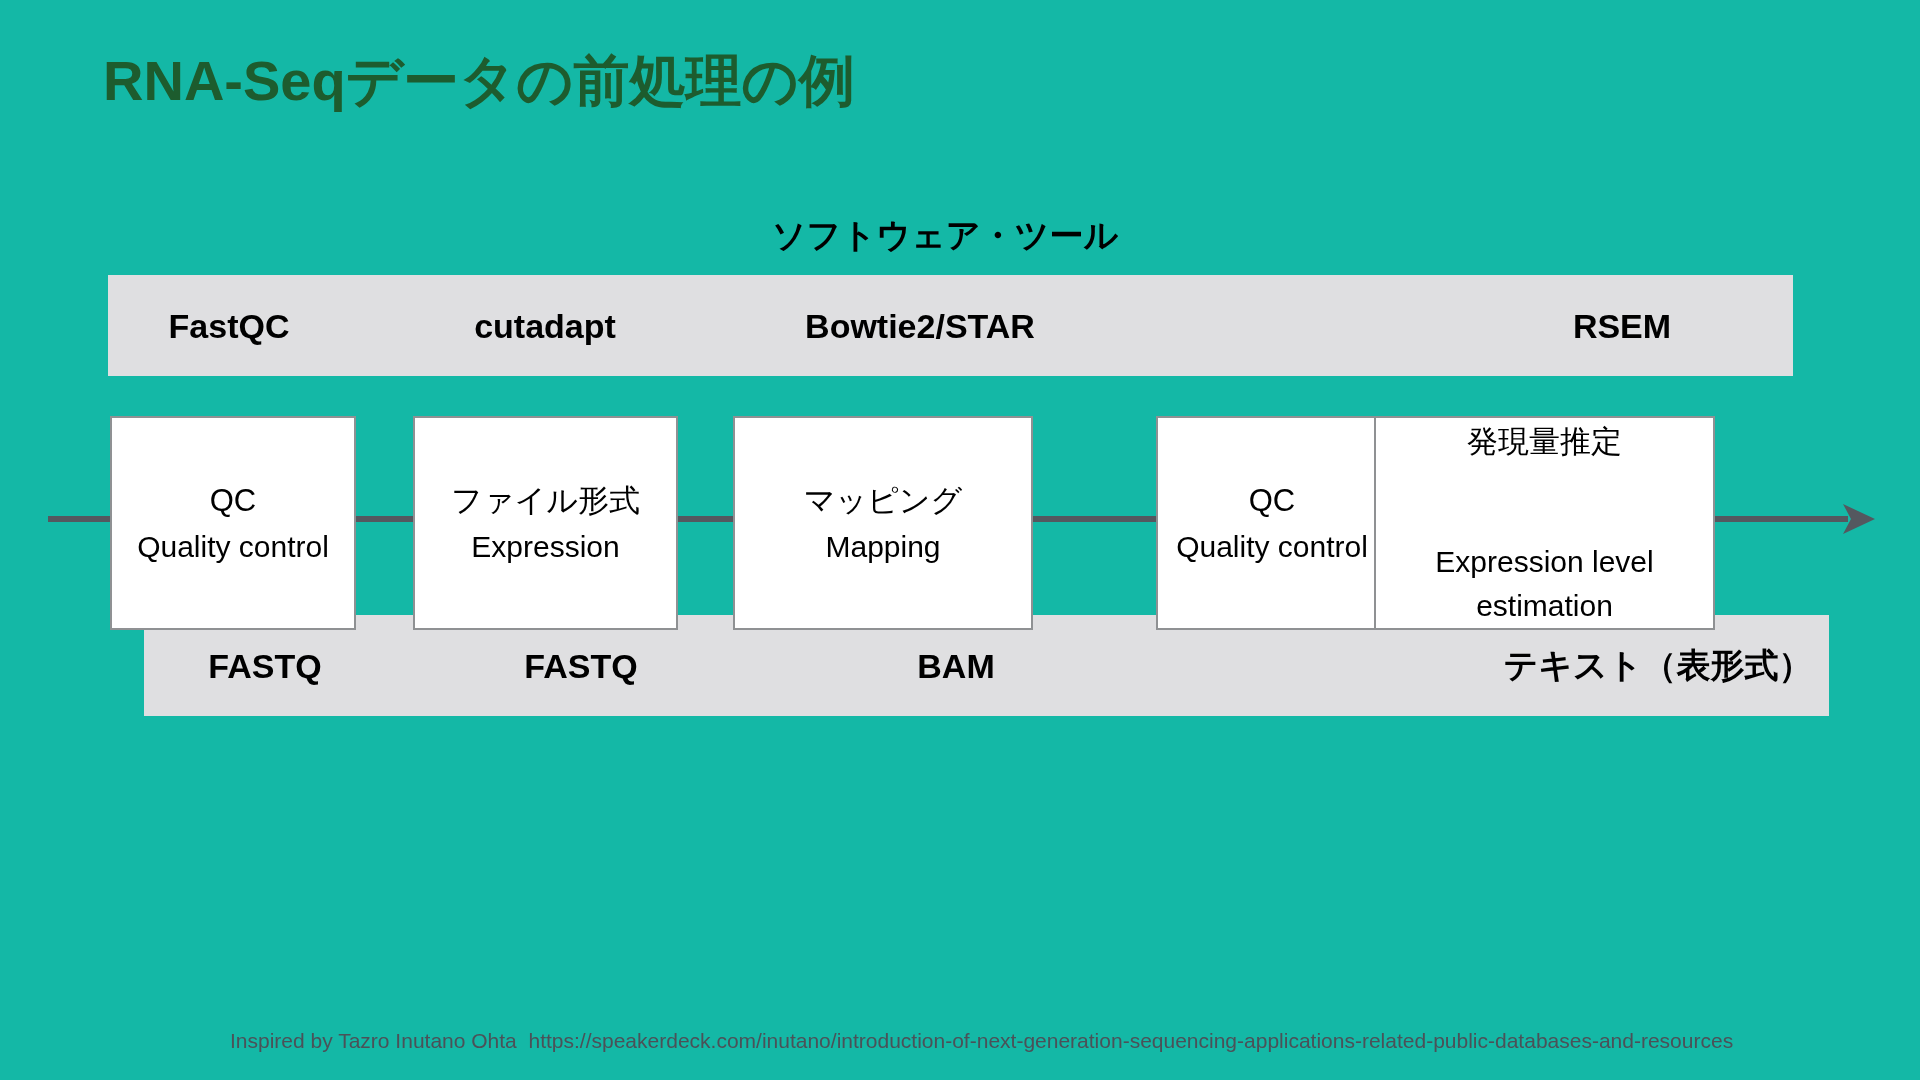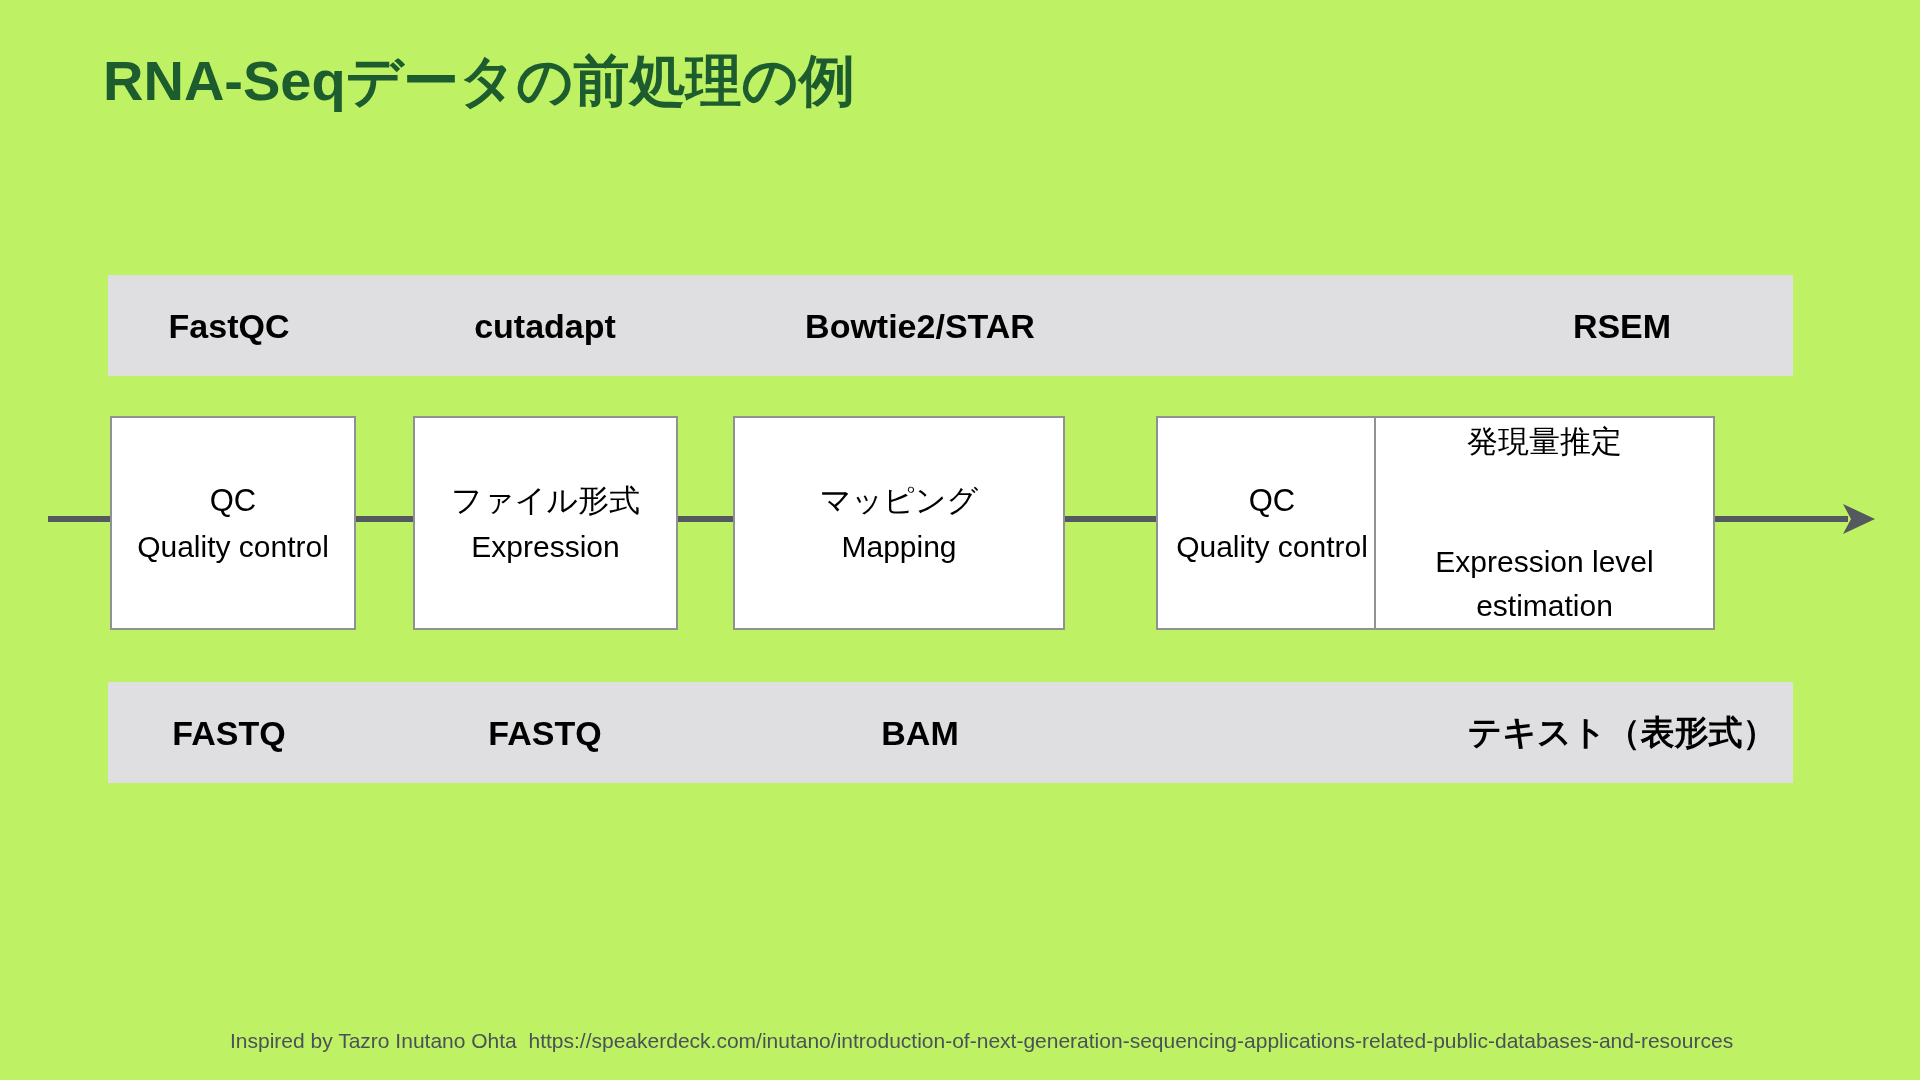--- a/index.html
+++ b/index.html
@@ -11,21 +11,21 @@
   }
   *{margin:0;padding:0;box-sizing:border-box;}
   html,body{background:#ffffff;}
   body{
     width:1920px;height:1080px;
     position:relative;
     font-family:"Liberation Sans","DejaVu Sans",sans-serif;
     color:#000;
     overflow:hidden;
   }
-  .slide{position:absolute;inset:0;background:#bef264;}
+  .slide{position:absolute;inset:0;background:#14b8a6;}
 
   .page-title{
     position:absolute;left:103px;top:44px;
     font-size:56px;font-weight:700;
     color:var(--title_green,#1d5c2e);
     letter-spacing:0px;white-space:nowrap;
   }
 
   .section-label{
     position:absolute;transform:translate(-50%,-50%);
@@ -33,21 +33,21 @@
   }
   .section-label.software{left:945px;top:236px;}
   .section-label.fileformat{left:949px;top:794px;}
 
   .gray-bar{
     position:absolute;left:108px;width:1685px;height:101px;
     background:var(--bar_gray,#dfdfe1);
     text-decoration:underline;
   }
   .gray-bar.top{top:275px;}
-  .gray-bar.bottom{top:682px;}
+  .gray-bar.bottom{top:615px;margin-left:36px;}
 
   .bar-label{
     position:absolute;top:50%;transform:translate(-50%,-50%);
     font-size:34px;font-weight:700;color:#000;white-space:nowrap;
   }
   
   .bar-label.c1{left:121px;}   
   .bar-label.c2{left:437px;}   
   .bar-label.c3{left:812px;}   
   .bar-label.c4{left:1514px;}  
@@ -66,37 +66,38 @@
     border:2px solid var(--box_border,#8f9193);
     z-index:2;
     display:flex;flex-direction:column;
     align-items:center;justify-content:center;
     text-align:center;
   }
   .step-box .jp{font-size:31px;line-height:48px;color:#000;}
   .step-box .en{font-size:30px;line-height:44px;color:#000;max-width:95%;}
   .box-1{left:110px;width:246px;}
   .box-2{left:413px;width:265px;}
-  .box-3{left:733px;width:332px;}
+  .box-3{left:733px;width:300px;}
   .box-4{left:1156px;width:232px;}
   .box-5{left:1374px;width:341px;justify-content:space-between;}
 
   .credit{
     position:absolute;left:230px;top:1029px;
     font-size:21px;color:var(--footer_gray,#4b5158);
     white-space:pre;letter-spacing:0px;
   }
 </style>
 </head>
 <body>
 
 <div class="slide">
 
   <h1 class="page-title">RNA-Seqデータの前処理の例</h1>
 
+  <div class="section-label software">ソフトウェア・ツール</div>
 
   <div class="gray-bar top">
     <span class="bar-label c1">FastQC</span>
     <span class="bar-label c2">cutadapt</span>
     <span class="bar-label c3">Bowtie2/STAR</span>
     <span class="bar-label c4">RSEM</span>
   </div>
 
   <div class="flow-line"></div>
   <svg class="flow-arrowhead" width="34" height="32" viewBox="0 0 34 32">

